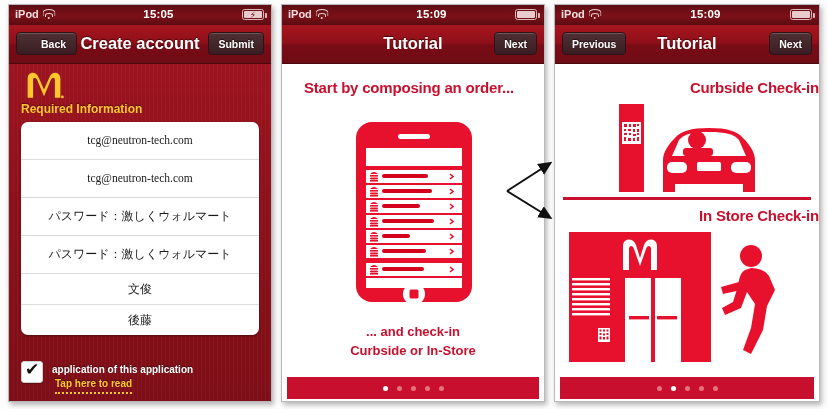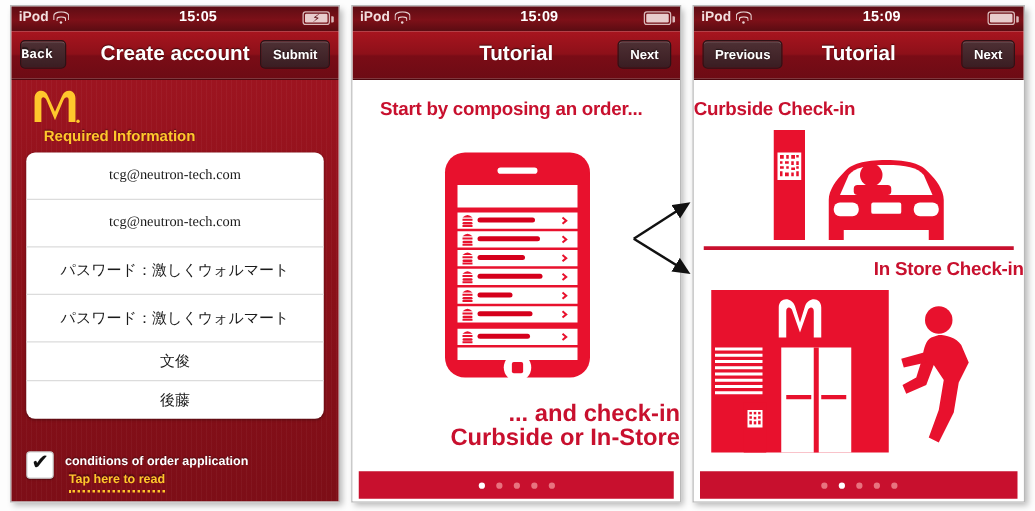--- a/index.html
+++ b/index.html
@@ -45,30 +45,30 @@
   .navtitle{position:absolute;left:0;right:0;top:9px;text-align:center;color:#fff;
             font-size:16.5px;font-weight:bold;text-shadow:0 -1px 1px rgba(0,0,0,.55);}
   .navbtn{position:absolute;top:7px;height:23px;line-height:23px;padding:0 9px;
           font-size:10.5px;font-weight:bold;color:#fff;border-radius:4px;
           background:linear-gradient(#4e3034,#3a1d22);
           border:1px solid #2d1216;box-sizing:border-box;
           text-shadow:0 -1px 1px rgba(0,0,0,.6);
           box-shadow:inset 0 1px 0 rgba(255,255,255,.18);}
   .navbtn.right{right:7px;margin-left:20px;}
   .navbtn.left{left:7px;}
-  .navbtn.backshape{border-radius:4px 4px 4px 4px;padding:0 10px 0 0;font-family:Liberation Mono, monospace;}
+  .navbtn.backshape{border-radius:4px 4px 4px 4px;padding:0 10px 0 24px;}
 
   
   .formbody{position:relative;height:340px;
             background:linear-gradient(#9d1420,#8b1019 45%,#7d0e17);}
   .formbody:before{content:"";position:absolute;inset:0;
             background:repeating-linear-gradient(90deg,rgba(255,255,255,.035) 0 1px,
             transparent 1px 4px);}
   .arches{position:absolute;left:14px;top:5px;width:42px;height:30px;}
-  .reqinfo{position:absolute;left:26px;top:38px;color:#FFC72C;font-size:12px;
+  .reqinfo{position:absolute;left:12px;top:38px;color:#FFC72C;font-size:12px;
            font-weight:bold;text-shadow:0 -1px 1px rgba(0,0,0,.45);}
   .fieldcard{position:absolute;left:12px;right:12px;top:58px;background:#fff;
              border-radius:7px;overflow:hidden;box-shadow:0 1px 2px rgba(0,0,0,.35);}
   .field{height:37px;line-height:37px;padding:0 12px;font-size:11.5px;color:#1a1a1a;
          border-bottom:1px solid #dcdcdc;white-space:nowrap;overflow:hidden;
          font-family:"Liberation Serif","DejaVu Serif",serif;text-align:center;}
   .field.jp{font-family:"DejaVu Sans","Liberation Sans",sans-serif;font-size:12px;}
   .field.short{height:30px;line-height:30px;}
   .field:last-child{border-bottom:none;}
   .terms{position:absolute;left:12px;right:10px;bottom:10px;display:flex;
@@ -81,23 +81,23 @@
   .termstext{color:#fff;font-size:10px;font-weight:bold;line-height:14px;
              text-shadow:0 -1px 1px rgba(0,0,0,.45);}
   .taplink{color:#FFC72C;border-bottom:2px dotted #FFC72C;padding-bottom:1px;
            margin-left:3px;display:inline-block;}
 
   
   .tutbody{position:relative;height:340px;background:#fff;}
   .tuthead{position:absolute;color:#C8102E;font-weight:bold;font-size:15px;
            line-height:19px;letter-spacing:-.2px;}
   #tut2head{left:22px;top:14px;width:210px;}
-  #tut3head{left:0;right:0;top:14px;text-align:left;}
-  .tutfoot{position:absolute;left:0;right:0;bottom:44px;text-align:right;
-           color:#C8102E;font-weight:bold;font-size:19px;line-height:19px;}
+  #tut3head{left:10px;right:0;top:14px;text-align:right;}
+  .tutfoot{position:absolute;left:0;right:0;bottom:44px;text-align:center;
+           color:#C8102E;font-weight:bold;font-size:13px;line-height:19px;}
   .dotsbar{position:absolute;left:5px;right:5px;bottom:5px;height:22px;
            background:#C8102E;display:flex;align-items:center;justify-content:center;gap:9px;}
   .dot{width:5px;height:5px;border-radius:50%;background:#e8737f;}
   .dot.on{background:#fff;}
 
   .sectiondiv{position:absolute;left:8px;right:8px;height:3px;background:#C8102E;}
   svg{display:block;overflow:visible;}
 </style>
 </head>
 <body>
@@ -145,21 +145,21 @@
         <div class="field jp short">文俊</div>
         <div class="field jp short">後藤</div>
       </div>
 
       <div class="terms">
         <div class="checkbox">
             <span class="tick">✔</span>
           </div>
         <div class="termstext">
           <br>
-          <span>conditions of order application</span><span class="taplink">Tap here to read</span>
+          <span>application of this application</span><span class="taplink">Tap here to read</span>
         </div>
       </div>
     </div>
   </div>
 
   <div class="panel" id="panel2">
 
     <div class="statusbar">
       <div class="sb-left">
         <span>iPod</span>

